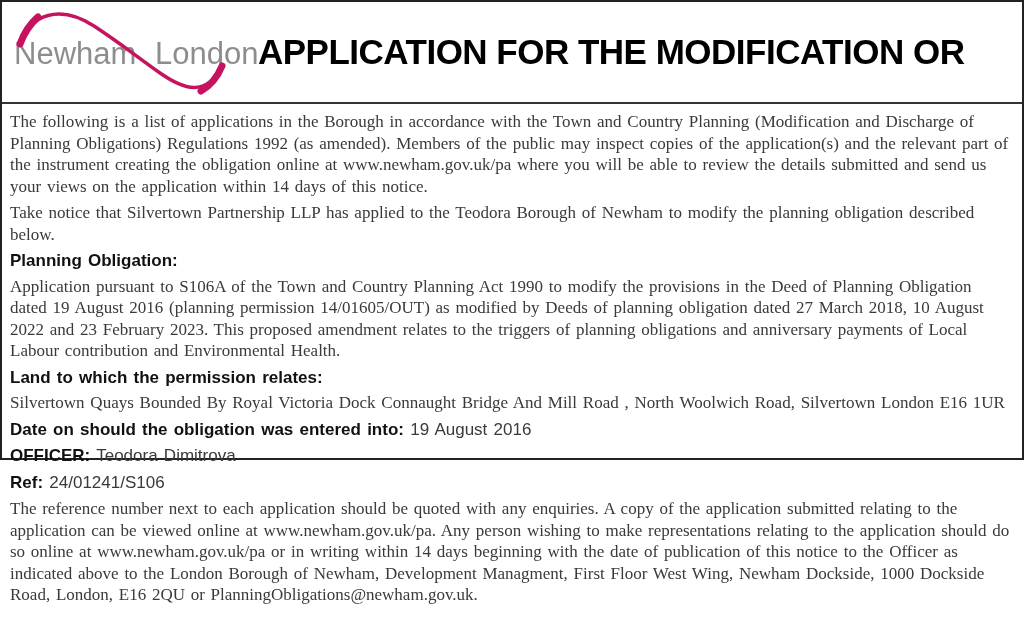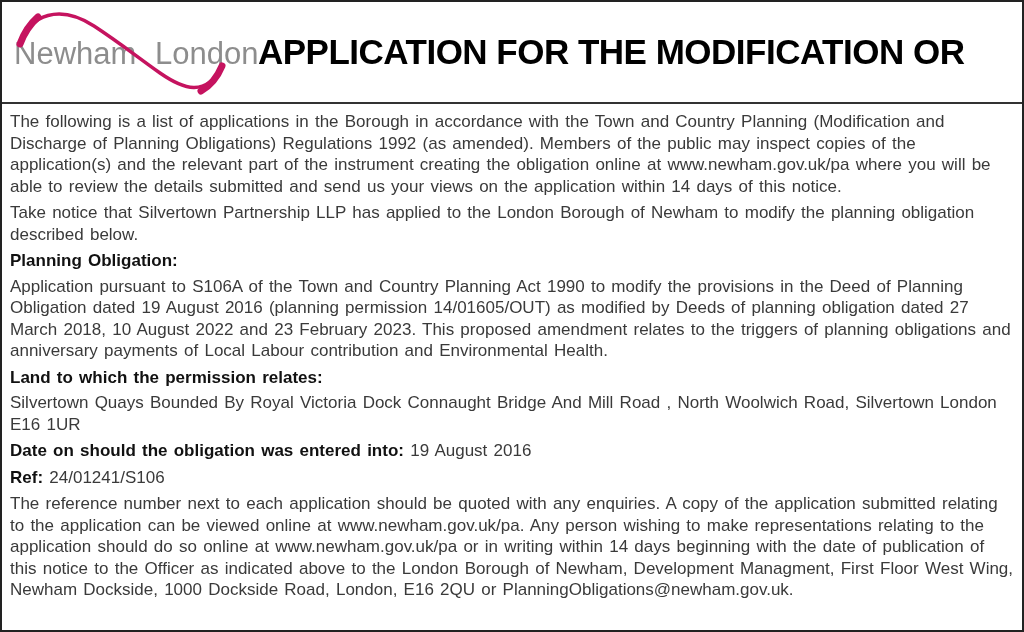--- a/index.html
+++ b/index.html
@@ -9,21 +9,21 @@
     --heading:#111111;
     --border:#222222;
   }
   *{margin:0;padding:0;box-sizing:border-box;}
   html,body{background:#ffffff;}
   body{
     font-family:"Liberation Sans","DejaVu Sans",sans-serif;
     width:1024px;height:632px;overflow:hidden;
   }
   .notice{
-    width:1024px;height:632px;
+    width:1024px;height:460px;
     background:#ffffff;
     border:2px solid var(--border);
     display:flex;flex-direction:column;
   }
   
   .header{
     height:102px;flex:0 0 auto;
     display:flex;align-items:center;
     border-bottom:2px solid #333333;
   }
@@ -46,21 +46,21 @@
     font-size:35px;line-height:44px;letter-spacing:-0.5px;
   }
   
   .body{
     flex:1;
     padding:7px 8px 4px 8px;
     color:var(--text);
     font-size:17px;line-height:21.5px;
     word-spacing:1.5px;
   }
-  .body p{margin-bottom:5px;}
+  .body p{margin-bottom:5px;font-family:Liberation Serif, serif;}
   .body .heading{
     font-weight:bold;color:var(--heading);
     margin-bottom:4px;
   }
   .body .label{font-weight:bold;color:var(--heading);}
   .kv{margin-bottom:5px;}
 </style>
 </head>
 <body>
 
@@ -80,35 +80,39 @@
     <div class="title">
       <div>APPLICATION FOR THE MODIFICATION OR</div>
     </div>
 
   </div>
 
   <div class="body">
 
     <p>The following is a list of applications in the Borough in accordance with the Town and Country Planning (Modification and Discharge of Planning Obligations) Regulations 1992 (as amended). Members of the public may inspect copies of the application(s) and the relevant part of the instrument creating the obligation online at www.newham.gov.uk/pa where you will be able to review the details submitted and send us your views on the application within 14 days of this notice.</p>
 
-    <p>Take notice that Silvertown Partnership LLP has applied to the London Borough of Newham to modify the planning obligation described below.</p>
+    <p>Take notice that Silvertown Partnership LLP has applied to the Teodora Borough of Newham to modify the planning obligation described below.</p>
 
     <div class="heading">Planning Obligation:</div>
 
     <p>Application pursuant to S106A of the Town and Country Planning Act 1990 to modify the provisions in the Deed of Planning Obligation dated 19 August 2016 (planning permission 14/01605/OUT) as modified by Deeds of planning obligation dated 27 March 2018, 10 August 2022 and 23 February 2023. This proposed amendment relates to the triggers of planning obligations and anniversary payments of Local Labour contribution and Environmental Health.</p>
 
     <div class="heading">Land to which the permission relates:</div>
 
     <p>Silvertown Quays Bounded By Royal Victoria Dock Connaught Bridge And Mill Road , North Woolwich Road, Silvertown London E16 1UR</p>
 
     <div class="kv">
       <span class="label">Date on should the obligation was entered into:</span>
       <span>19 August 2016</span>
     </div>
 
+    <div class="kv">
+      <span class="label">OFFICER:</span>
+      <span>Teodora Dimitrova</span>
+    </div>
 
     <div class="kv">
       <span class="label">Ref:</span>
       <span>24/01241/S106</span>
     </div>
 
     <p>The reference number next to each application should be quoted with any enquiries. A copy of the application submitted relating to the application can be viewed online at www.newham.gov.uk/pa. Any person wishing to make representations relating to the application should do so online at www.newham.gov.uk/pa or in writing within 14 days beginning with the date of publication of this notice to the Officer as indicated above to the London Borough of Newham, Development Managment, First Floor West Wing, Newham Dockside, 1000 Dockside Road, London, E16 2QU or PlanningObligations@newham.gov.uk.</p>
 
   </div>
 

